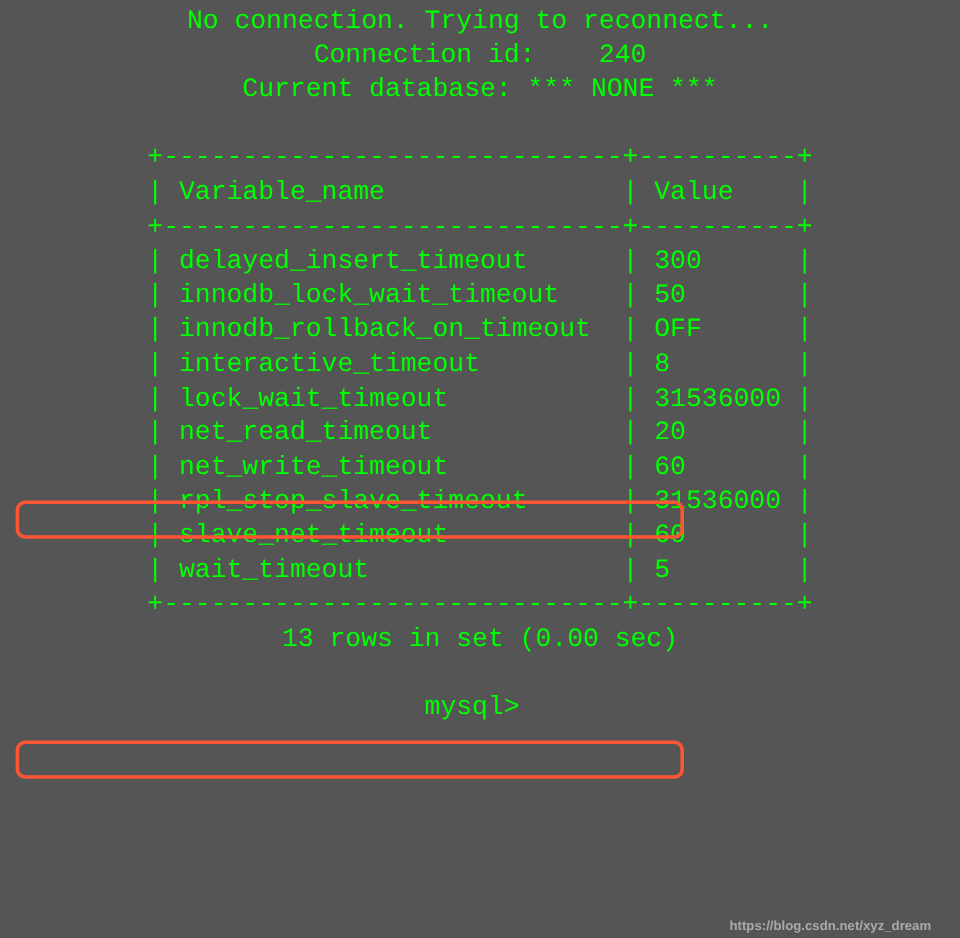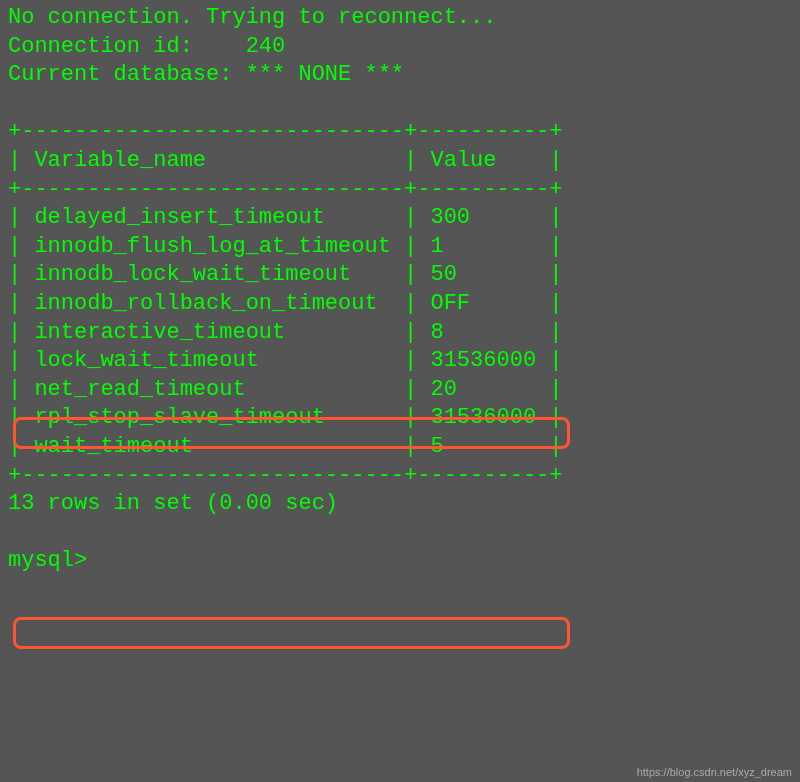--- a/index.html
+++ b/index.html
@@ -7,28 +7,29 @@
       background: #555555;
       font-family: "Courier New", Courier, monospace;
       font-size: 22px;
       color: #00ff00;
       width: 800px;
       height: 782px;
       padding: 4px 8px;
       position: relative;
       overflow: hidden;
     }
-    .line { white-space: pre; line-height: 1.3; }
+    .line { white-space: pre; line-height: 1.3; text-align: center; }
     .watermark {
       position: absolute;
       bottom: 4px;
-      right: 8px;
+      right: 24px;
       font-size: 11px;
       color: #aaaaaa;
       font-family: Arial, sans-serif;
+      font-weight: bold;
     }
     .highlight-box {
       position: absolute;
       border: 3px solid #ff5533;
       border-radius: 8px;
       pointer-events: none;
     }
     .hl1 { left: 13px; top: 417px; width: 557px; height: 32px; }
     .hl2 { left: 13px; top: 617px; width: 557px; height: 32px; }
   </style>
@@ -37,27 +38,28 @@
 
 <div class="line">No connection. Trying to reconnect...</div>
 <div class="line">Connection id:    240</div>
 <div class="line">Current database: *** NONE ***</div>
 <div class="line"> </div>
 <div class="line">+-----------------------------+----------+</div>
 <div class="line">| Variable_name               | Value    |</div>
 <div class="line">+-----------------------------+----------+</div>
 <div id="rows-container">
     <div class="line">| delayed_insert_timeout      | 300      |</div>
-    <div class="line">| innodb_flush_log_at_timeout | 1        |</div>
     <div class="line">| innodb_lock_wait_timeout    | 50       |</div>
     <div class="line">| innodb_rollback_on_timeout  | OFF      |</div>
     <div class="line">| interactive_timeout         | 8        |</div>
     <div class="line">| lock_wait_timeout           | 31536000 |</div>
     <div class="line">| net_read_timeout            | 20       |</div>
+    <div class="line">| net_write_timeout           | 60       |</div>
     <div class="line">| rpl_stop_slave_timeout      | 31536000 |</div>
+    <div class="line">| slave_net_timeout           | 60       |</div>
     <div class="line">| wait_timeout                | 5        |</div>
   </div>
 <div class="line">+-----------------------------+----------+</div>
 <div class="line">13 rows in set (0.00 sec)</div>
 <div class="line"> </div>
 <div class="line">mysql&gt; </div>
 
 <div class="highlight-box hl1"></div>
 <div class="highlight-box hl2"></div>
 

